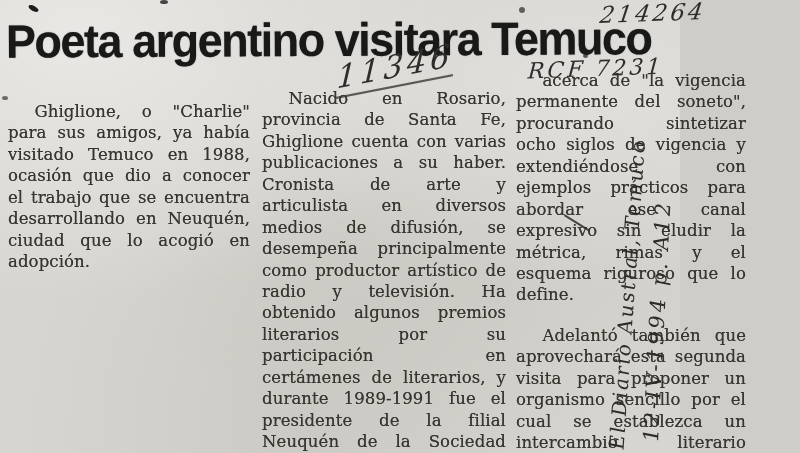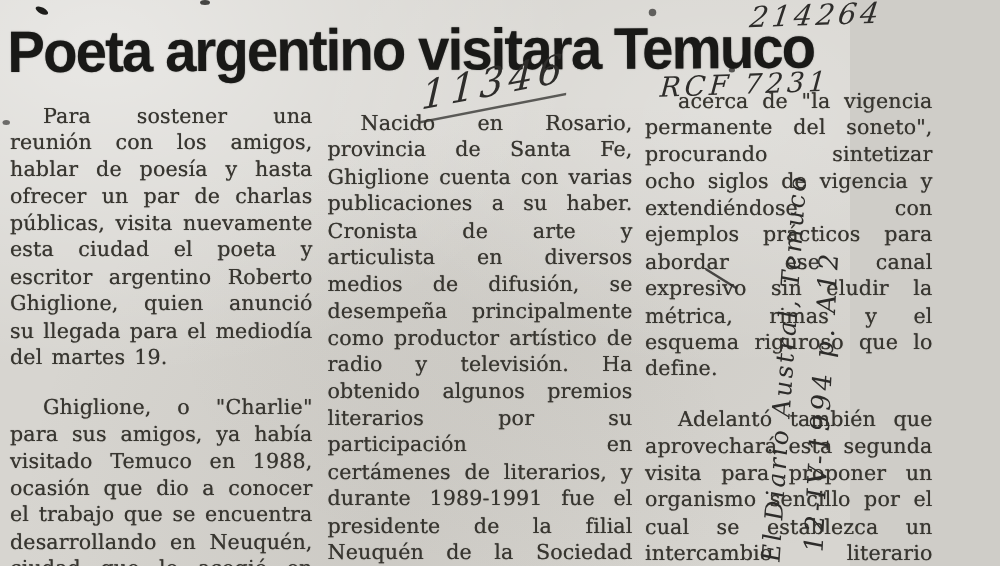--- a/index.html
+++ b/index.html
@@ -133,21 +133,20 @@
 
   <h1 class="headline">Poeta argentino visitara Temuco</h1>
 
   <div class="hw hw-topnum">214264</div>
 
   <div class="hw hw-center">11346</div>
 
   <div class="hw hw-ref">RCF 7231</div>
 
   <div class="col col1">
-    <p>Para sostener una reunión con los amigos, hablar de poesía y hasta ofrecer un par de charlas públicas, visita nuevamente esta ciudad el poeta y escritor argentino Roberto Ghiglione, quien anunció su llegada para el mediodía del martes 19.</p>
     <p class="gap">Ghiglione, o "Charlie" para sus amigos, ya había visitado Temuco en 1988, ocasión que dio a conocer el trabajo que se encuentra desarrollando en Neuquén, ciudad que lo acogió en adopción.</p>
   </div>
 
   <div class="col col2">
     <p>Nacido en Rosario, provincia de Santa Fe, Ghiglione cuenta con varias publicaciones a su haber. Cronista de arte y articulista en diversos medios de difusión, se desempeña principalmente como productor artístico de radio y televisión. Ha obtenido algunos premios literarios por su participación en certámenes de literarios, y durante 1989-1991 fue el presidente de la filial Neuquén de la Sociedad Argentina de Escritores.</p>
 
   </div>
 
   <div class="col col3">
     <p>acerca de "la vigencia permanente del soneto", procurando sintetizar ocho siglos de vigencia y extendiéndose con ejemplos prácticos para abordar ese canal expresivo sin eludir la métrica, rimas y el esquema riguroso que lo define.</p>

